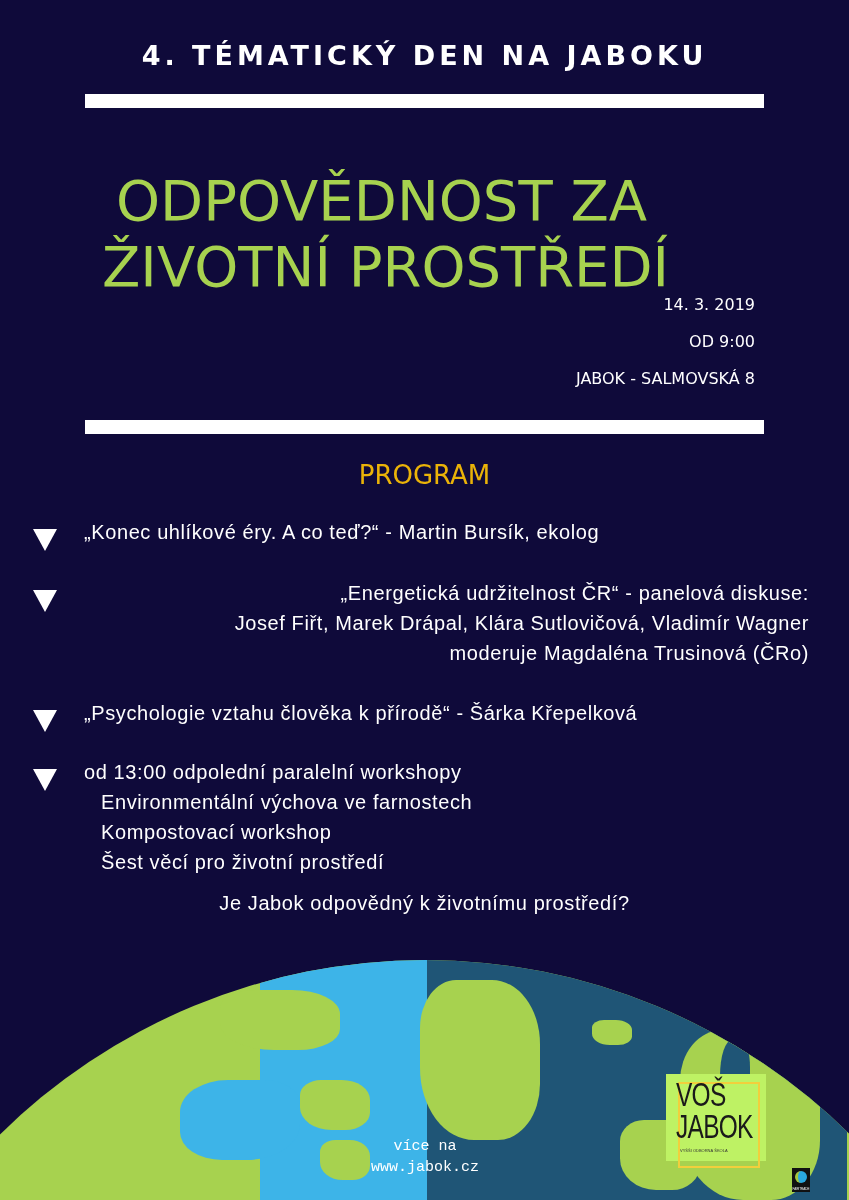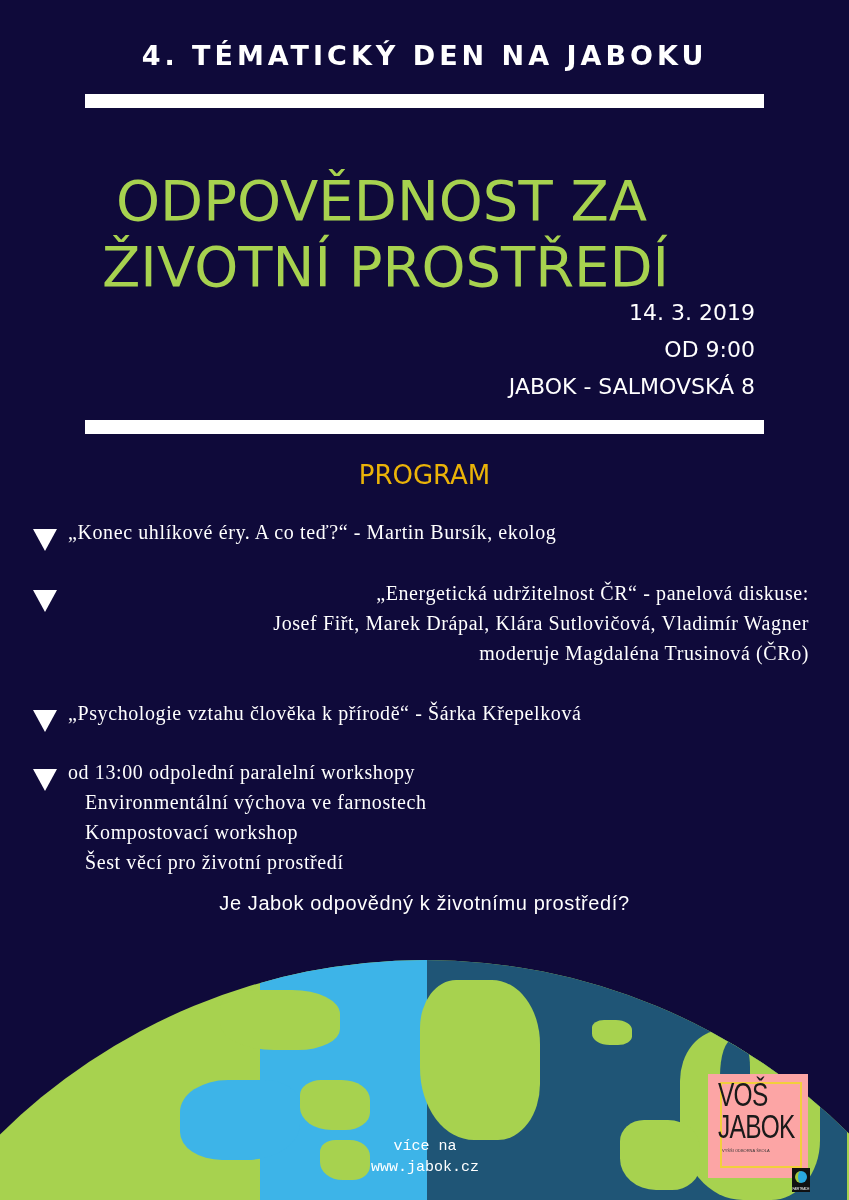--- a/index.html
+++ b/index.html
@@ -23,37 +23,36 @@
     .title {
       position: absolute; left: 100px; width: 680px; top: 130px;
       color: #a7d24f; font-size: 56px; line-height: 66px;
       font-family: "DejaVu Sans", sans-serif; font-weight: normal;
       text-align: left;
     }
     .title .line1 { display: block; padding-left: 16px; }
     .title .line2 { display: block; padding-left: 2px; }
     .meta {
       position: absolute; right: 94px; top: 286px; text-align: right;
-      font-family: "DejaVu Sans", sans-serif; font-size: 22px; line-height: 37px;
+      font-family: "DejaVu Sans", sans-serif; font-size: 16px; line-height: 37px;
       color: #ffffff;
-      margin-top: 8px;
     }
     .program-heading {
       position: absolute; left: 0; right: 0; top: 460px; text-align: center;
       font-family: "DejaVu Sans", sans-serif; font-size: 26px; color: #eab308;
     }
     .item { position: absolute; left: 33px; right: 40px; }
     .tri {
       position: absolute; left: 0; top: 12px; width: 0; height: 0;
       border-left: 12px solid transparent; border-right: 12px solid transparent;
       border-top: 22px solid #ffffff;
     }
     .item-text {
-      margin-left: 35px; font-size: 20px; line-height: 30px; letter-spacing: 0.6px;
-      font-family: Liberation Serif, serif;
+      margin-left: 51px; font-size: 20px; line-height: 30px; letter-spacing: 0.6px;
+      font-family: Liberation Sans, sans-serif;
     }
     .item-text .sub { display: block; }
     .item-text .indent { display: block; padding-left: 17px; }
     .question {
       position: absolute; left: 0; right: 0; top: 892px; text-align: center;
       font-size: 20px; letter-spacing: 0.6px;
     }
     .globe {
       position: absolute; left: -180px; top: 960px; width: 1210px; height: 1210px;
       border-radius: 50%; overflow: hidden; background: #a7d24f;
@@ -67,23 +66,22 @@
       background: #1f5576;
     }
     .land { position: absolute; background: #a7d24f; border-radius: 30% 40% 35% 45%; }
     .sea-l { position: absolute; background: #3db4e8; border-radius: 40% 30% 45% 35%; }
     .sea-r { position: absolute; background: #1f5576; border-radius: 40% 30% 45% 35%; }
     .more {
       position: absolute; left: 330px; width: 190px; top: 1136px; text-align: center;
       font-family: Liberation Mono, monospace; font-size: 15px; line-height: 21px; color: #ffffff;
     }
     .logo {
-      position: absolute; left: 666px; top: 1074px; width: 100px; height: 104px;
-      background: #fca5a5;
-      margin-left: 42px;
+      position: absolute; left: 666px; top: 1074px; width: 100px; height: 87px;
+      background: #bef264;
     }
     .logo-frame {
       position: absolute; left: 12px; top: 8px; width: 78px; height: 82px;
       border: 2px solid #f2cf3c;
     }
     .logo-text {
       position: absolute; left: 10px; top: 4px; color: #1a1a1a;
       font-family: "Liberation Sans", sans-serif; font-size: 34px; line-height: 32px;
       transform: scaleX(0.72); transform-origin: left top; letter-spacing: -1px;
     }

